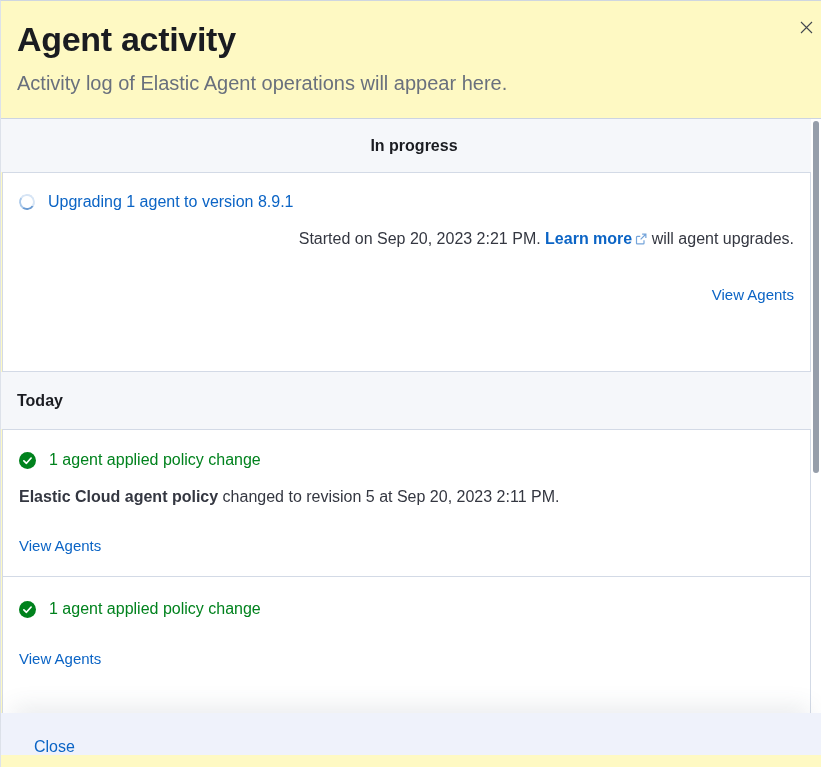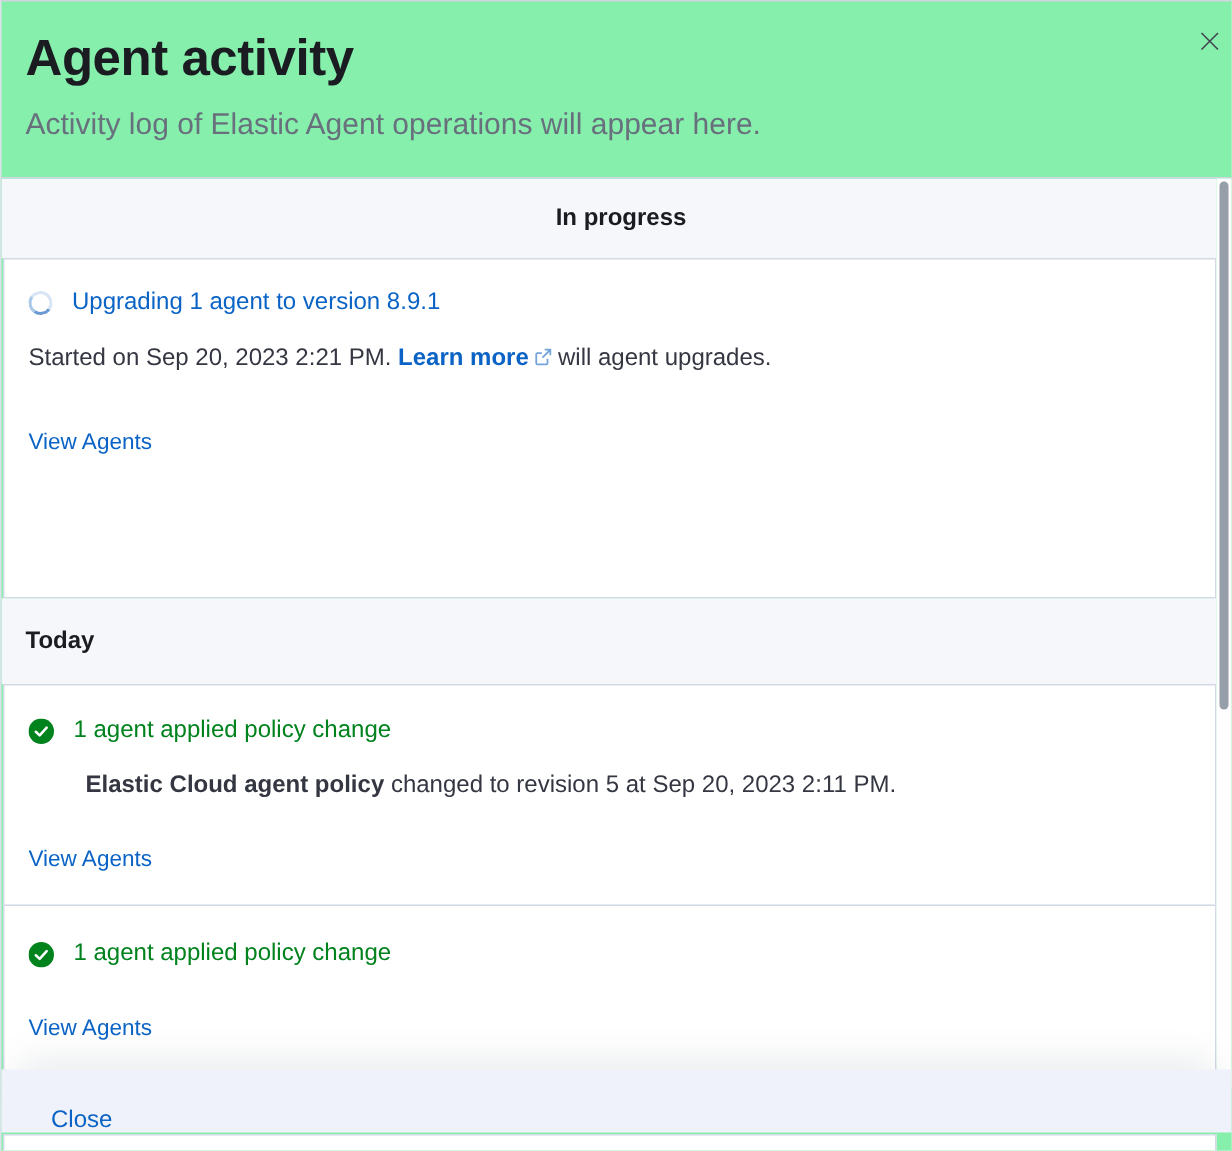--- a/index.html
+++ b/index.html
@@ -4,21 +4,21 @@
 <style>
   * { box-sizing: border-box; }
   html, body { margin: 0; padding: 0; }
   body {
     width: 821px; height: 767px; overflow: hidden;
     font-family: "Liberation Sans", "DejaVu Sans", sans-serif;
     background: #fff; color: #343741;
   }
   .flyout {
     position: relative; width: 821px; height: 767px;
-    background: #86efac;
+    background: #fef9c3;
     border-top: 1px solid #cfd6e0;
     border-left: 1px solid #dde2ea;
   }
 
   
   .flyout-header {
     position: relative; height: 118px;
     padding: 17px 48px 0 16px;
     border-bottom: 1px solid #ccd4e2;
   }
@@ -45,31 +45,31 @@
     display: flex; align-items: center;
     font-size: 16px; font-weight: 700; color: #1a1c21;
   }
   .bar-inprogress { height: 53px; justify-content: center; }
   .bar-today { height: 57px; }
 
   .activity-card {
     background: #fff; border: 1px solid #d3dae6;
     margin-left: 1px; padding: 19px 16px 0;
   }
-  .card-upgrade { height: 227px; }
+  .card-upgrade { height: 200px; text-align: right; }
   .card-policy-1 { height: 148px; padding-top: 20px; }
   .card-policy-2 { height: 150px; padding-top: 22px; margin-top: -1px; }
   .card-partial { margin-top: 3px; height: 22px; padding: 0; }
 
   .item-title-row { display: flex; align-items: center; gap: 13px; font-size: 16px; line-height: 20px; }
   .title-link { color: #0b64c5; text-decoration: none; cursor: pointer; }
   .title-success { color: #00821d; }
 
   .item-desc { margin-top: 17px; font-size: 16px; line-height: 19px; color: #343741; }
-  .item-desc b { font-weight: 700; color: #343741; margin-left: 38px; }
+  .item-desc b { font-weight: 700; color: #343741; }
   .learn-more { color: #0b64c5; font-weight: 700; text-decoration: none; cursor: pointer; white-space: nowrap; }
   .ext-icon { display: inline-block; vertical-align: -1px; margin-left: 3px; }
 
   .view-agents { display: inline-block; font-size: 15px; line-height: 17px; color: #0b64c5; text-decoration: none; cursor: pointer; }
   .card-upgrade .view-agents { margin-top: 37px; }
   .card-policy-1 .view-agents { margin-top: 31px; }
   .card-policy-2 .view-agents { margin-top: 31px; }
 
   
   .spinner {

